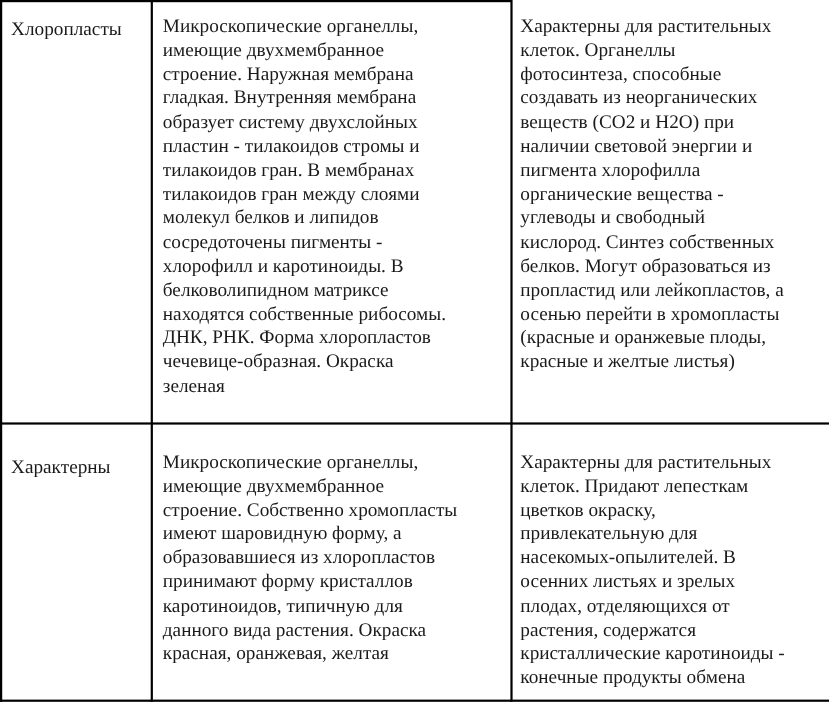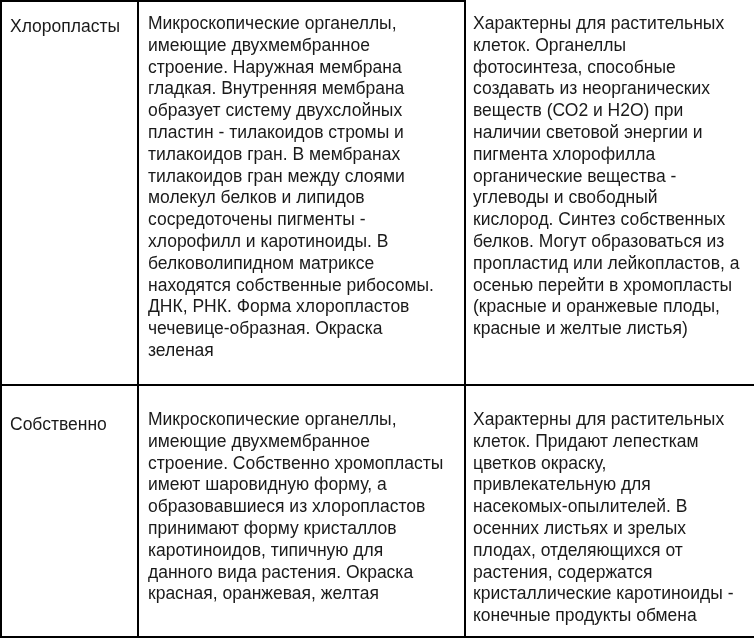--- a/index.html
+++ b/index.html
@@ -1,21 +1,21 @@
 <!DOCTYPE html>
 <html><head>
 <meta charset="utf-8">
 <style>
   html,body { margin:0; padding:0; background:#ffffff; }
   #screen {
     position:relative;
     width:754px; height:640px;
     background:#ffffff;
     color:#1a1a1a;
-    font-family:Liberation Sans, sans-serif;
+    font-family:Liberation Serif, serif;
     font-size:17.5px;
     line-height:21.8px;
     overflow:hidden;
   }
   .border-line { position:absolute; background:#000000; }
   .v-line { width:1.6px; top:0; height:638px; }
   .cell { position:absolute; white-space:pre-line; }
   .organelle-name { position:absolute; }
 </style>
 </head>
@@ -59,21 +59,21 @@
 углеводы и свободный
 кислород. Синтез собственных
 белков. Могут образоваться из
 пропластид или лейкопластов, а
 осенью перейти в хромопласты
 (красные и оранжевые плоды,
 красные и желтые листья)</div>
   </div>
 
   <div>
-    <div class="organelle-name" style="left:10px; top:414px; width:120px;">Собственно</div>
+    <div class="organelle-name" style="left:10px; top:414px; width:120px;">Характерны</div>
     <div class="cell" style="left:148px; top:409px; width:312px;">Микроскопические органеллы,
 имеющие двухмембранное
 строение. Собственно хромопласты
 имеют шаровидную форму, а
 образовавшиеся из хлоропластов
 принимают форму кристаллов
 каротиноидов, типичную для
 данного вида растения. Окраска
 красная, оранжевая, желтая</div>
     <div class="cell" style="left:473px; top:409px; width:280px;">Характерны для растительных

